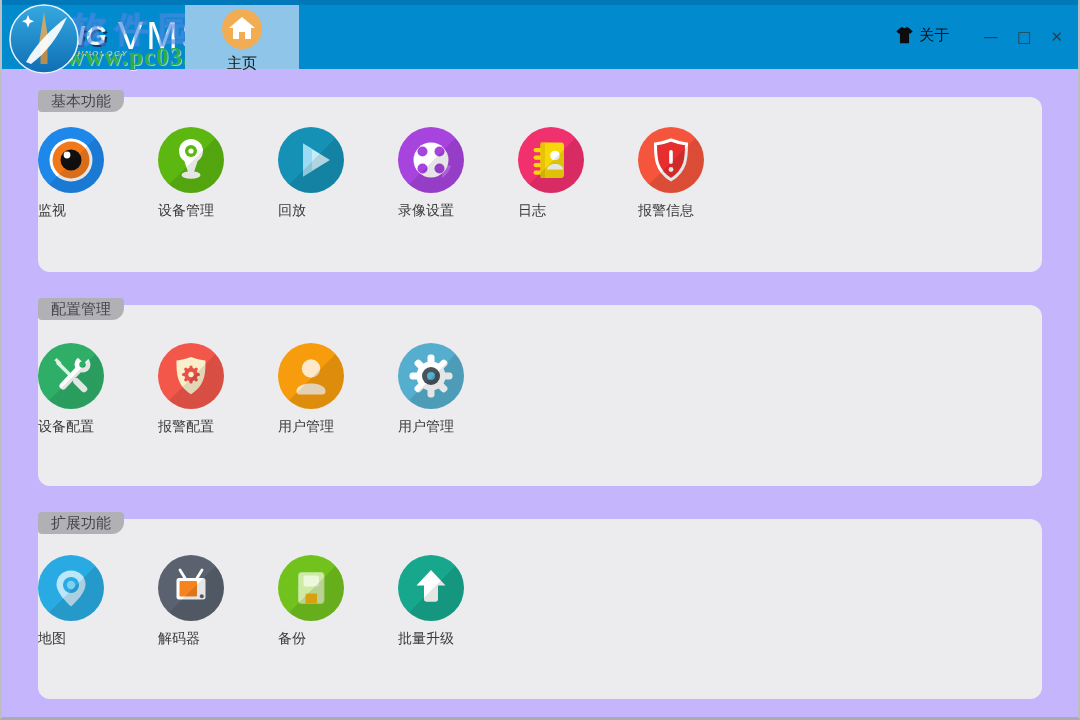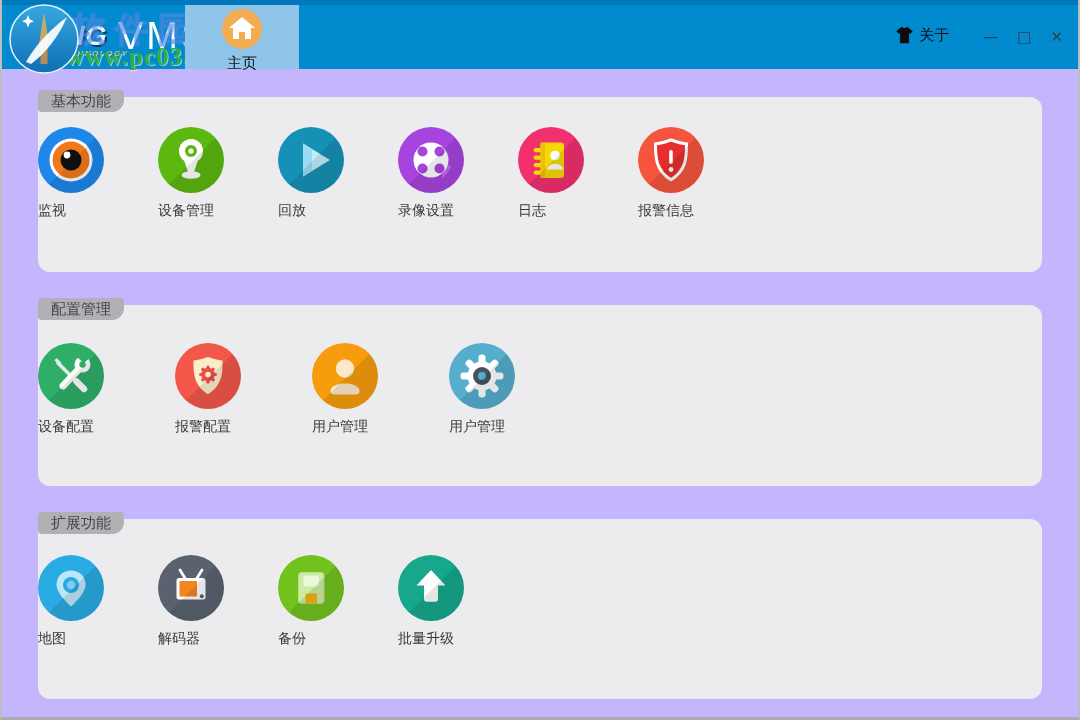--- a/index.html
+++ b/index.html
@@ -29,21 +29,21 @@
   .win-btn{font-size:15px;color:#2f3f4a;line-height:1;cursor:pointer;font-family:"DejaVu Sans",sans-serif;}
 
   
   .content{flex:1;background:#c4b5fd;padding:21px 36px 0;overflow:hidden;}
   .section{position:relative;padding-top:7px;margin-bottom:26px;}
   .section-label{position:absolute;top:0;left:0;z-index:2;background:#b1b1b5;color:#45454e;font-size:15px;
     line-height:22px;padding:0 13px;border-radius:4px 4px 12px 4px;}
   .panel{background:#ececee;border-radius:12px;}
   .p1{height:175px}.p2{height:181px}.p3{height:180px}
   .apps{display:flex;padding-top:30px;}
-  .sec2 .apps{padding-top:38px;gap:17px;}
+  .sec2 .apps{padding-top:38px;}
   .sec3 .apps{padding-top:36px;}
   .app{width:120px;display:flex;flex-direction:column;align-items:flex-start;cursor:pointer;}
   .circ{position:relative;width:66px;height:66px;}
   .circ svg{display:block;}
   .circ::after{content:"";position:absolute;inset:0;border-radius:50%;
     background:linear-gradient(135deg,rgba(0,0,0,0) 52%,rgba(0,0,0,0.10) 52%);}
   .app-label{margin-top:9px;font-size:14px;color:#3a3a3a;}
 </style>
 </head>
 <body>

